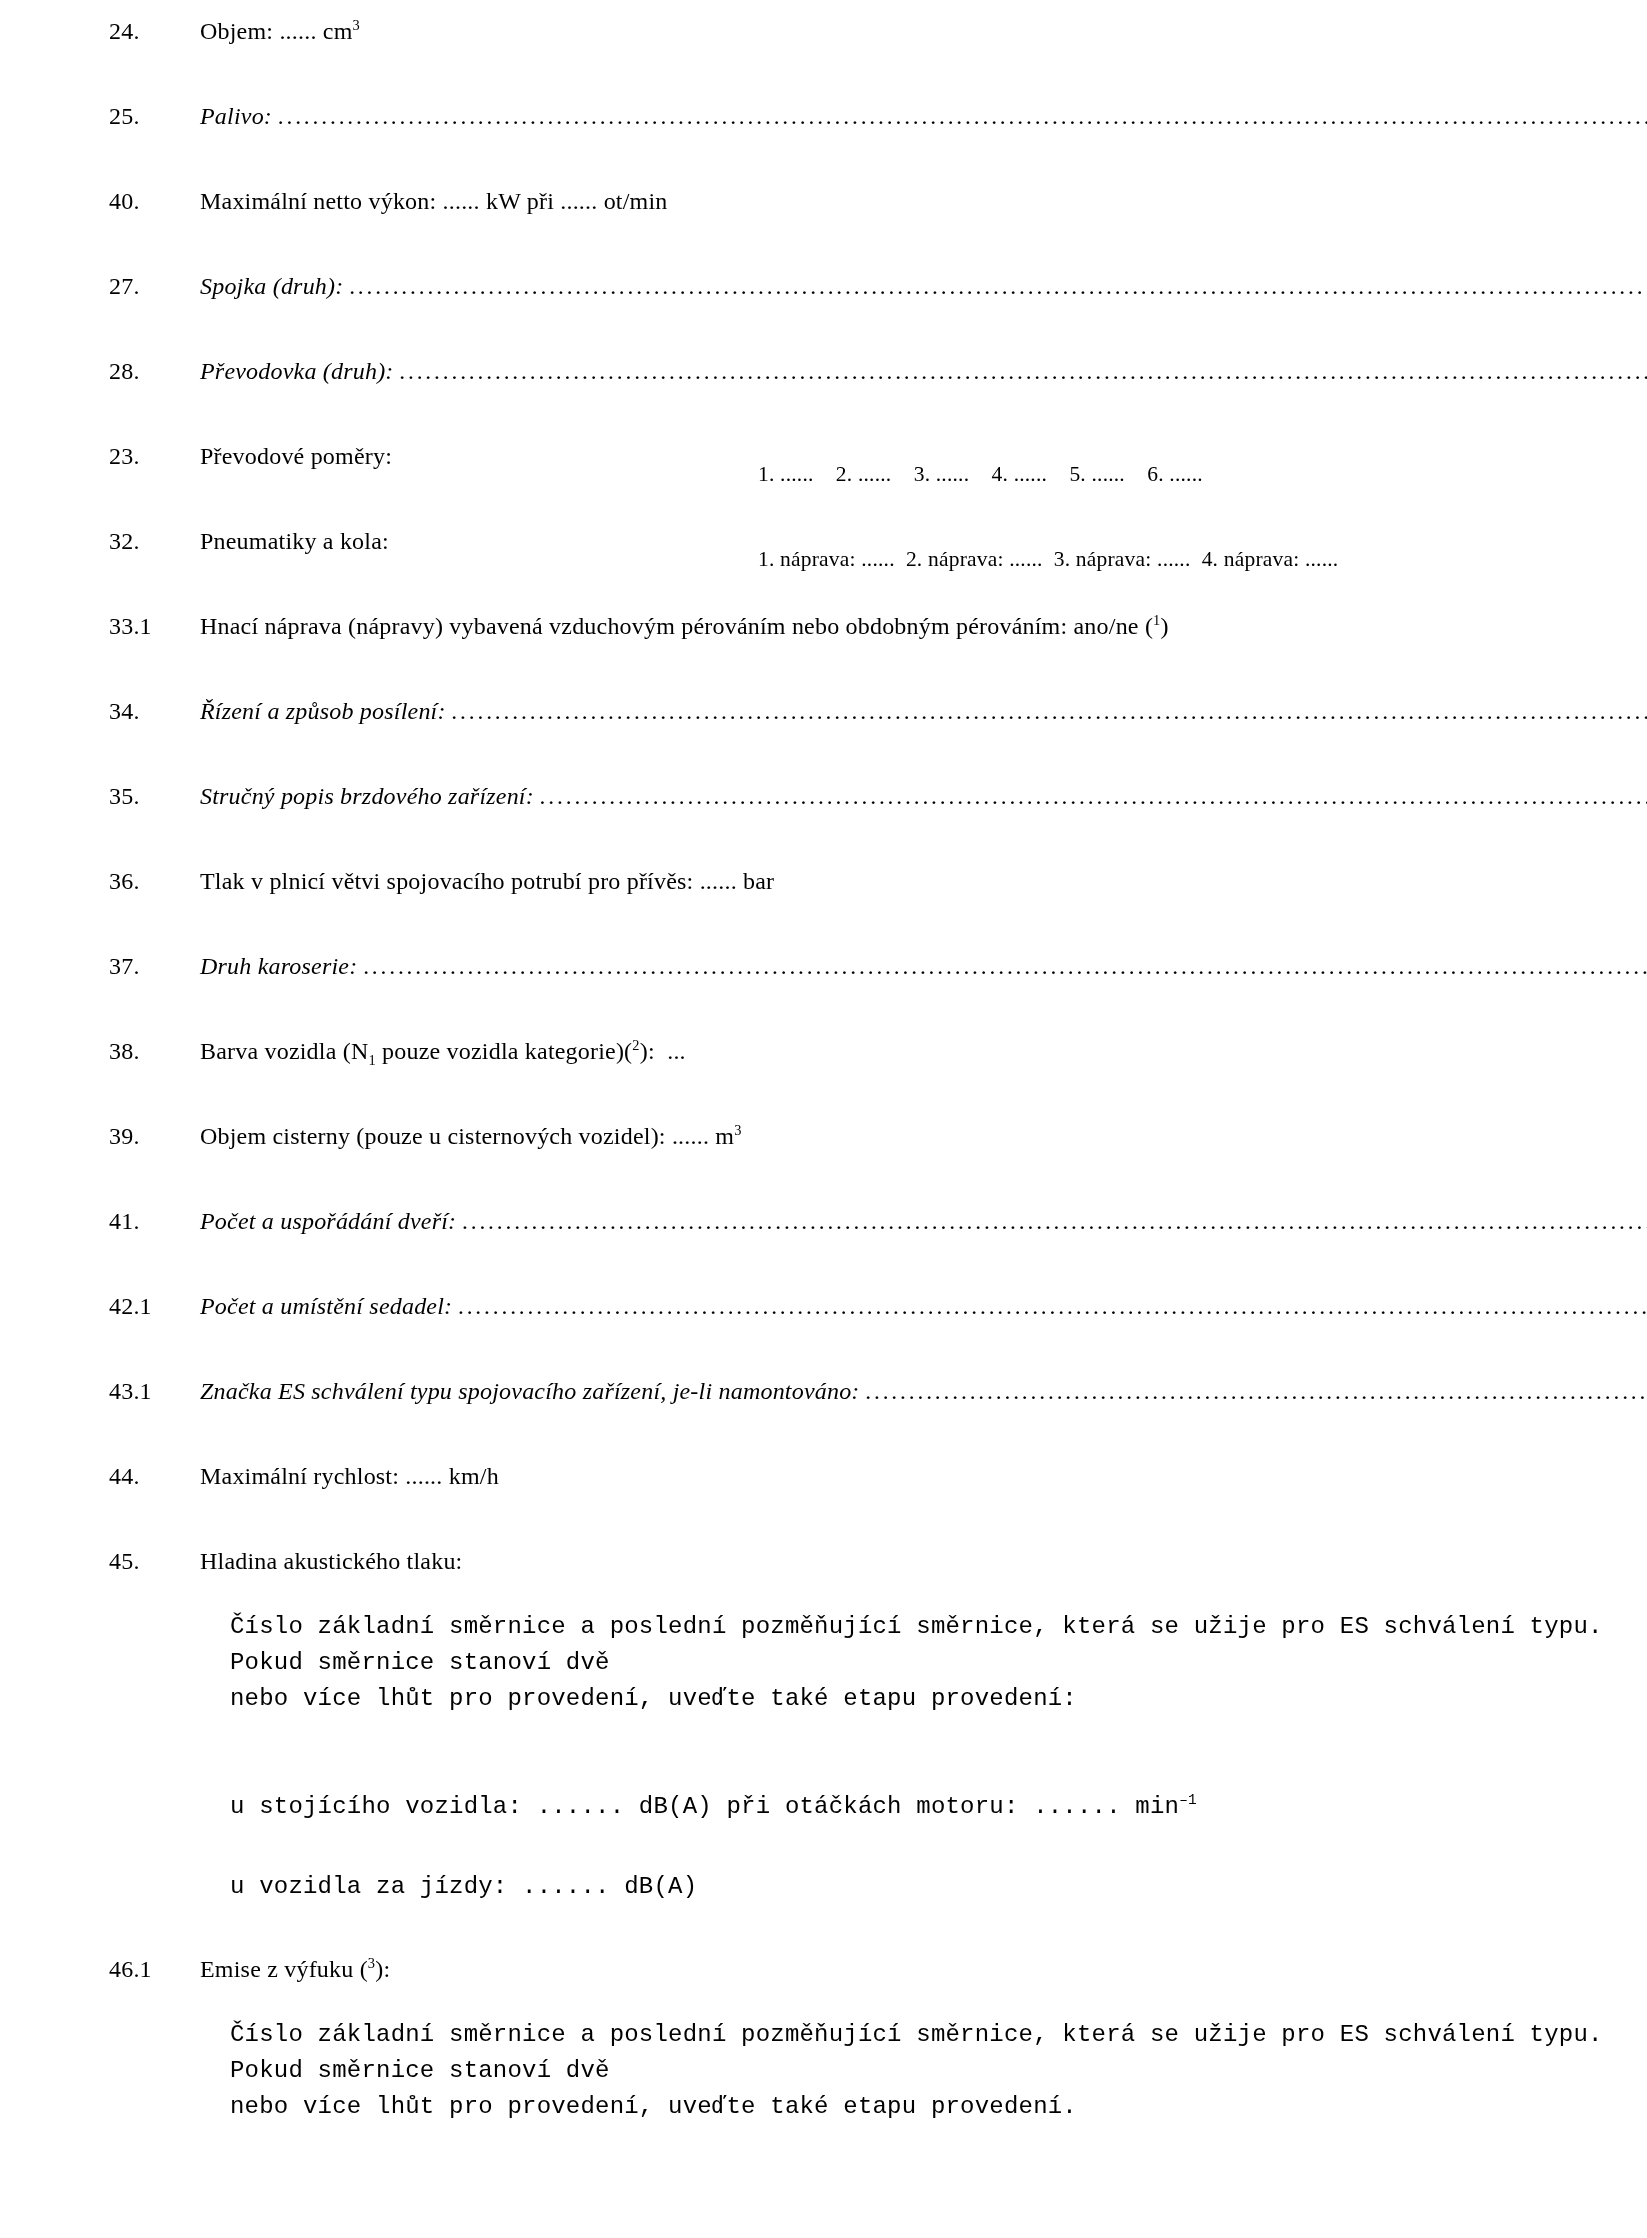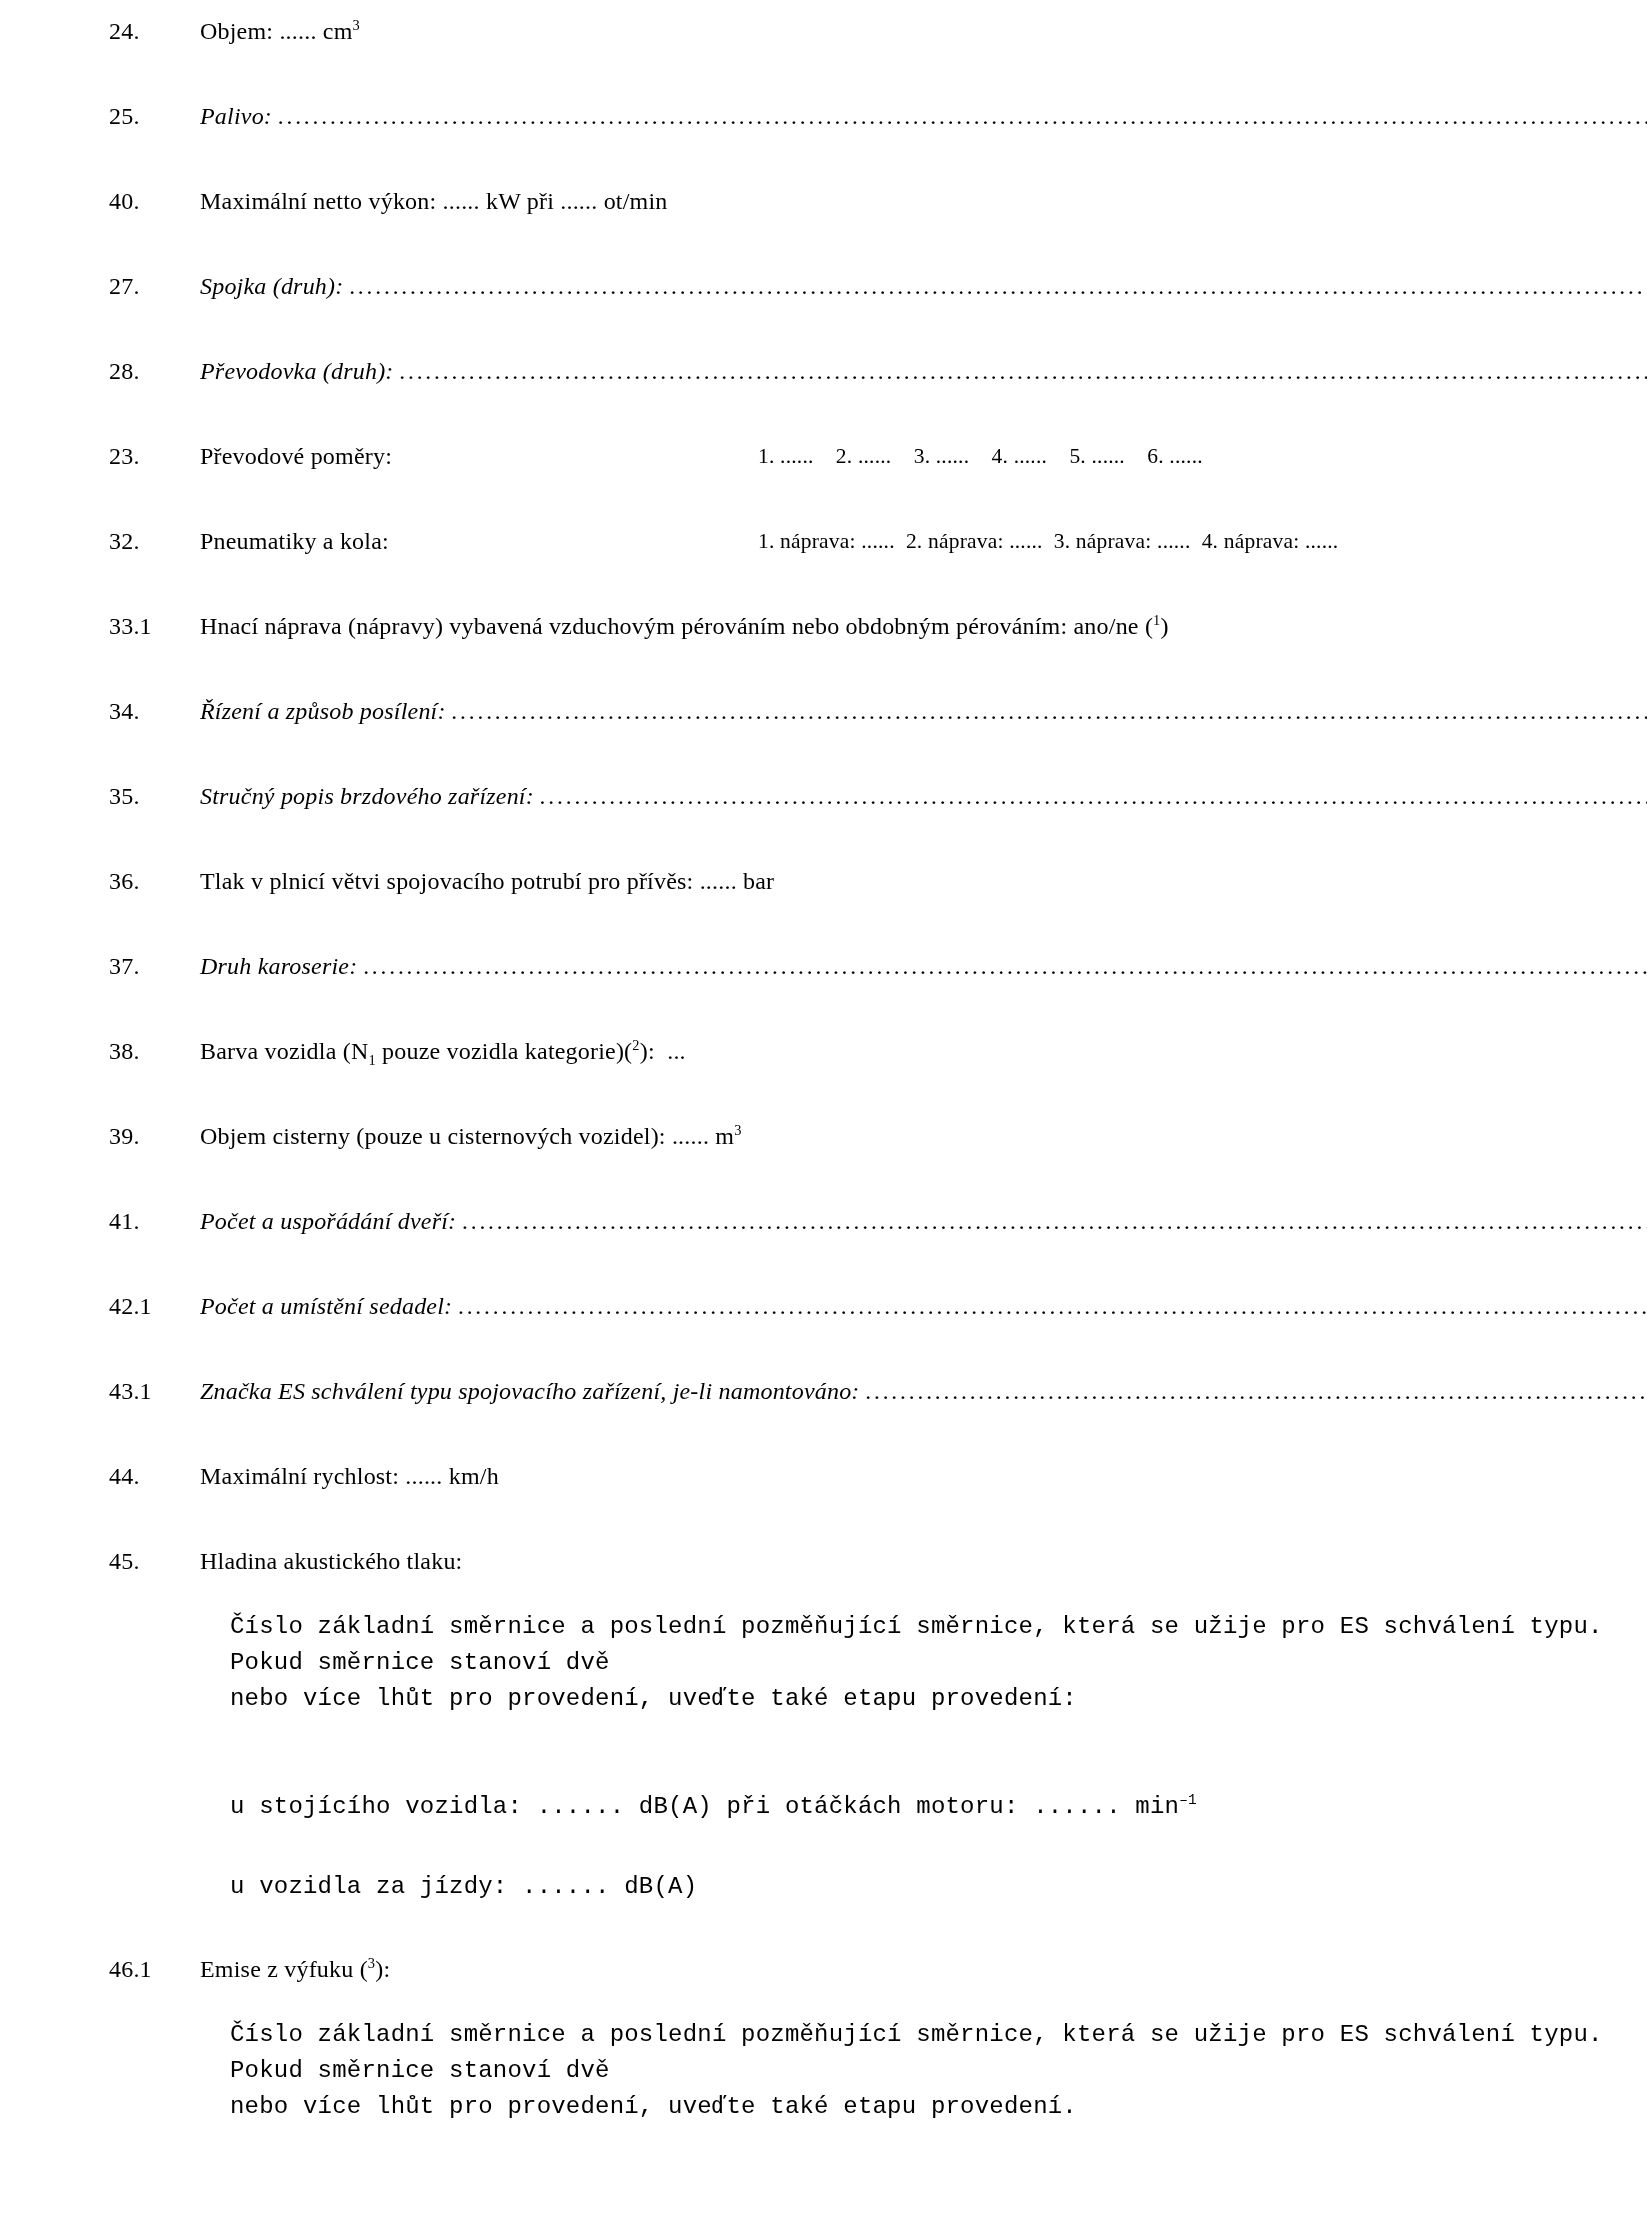--- a/index.html
+++ b/index.html
@@ -42,21 +42,21 @@
     letter-spacing: 2.7px;
   }
   .leader::before {
     content: "................................................................................................................................................................................................................................................................................................................................................";
   }
 
   
   .col2 {
     position: absolute;
     left: 558px;
-    top: 0;
+    top: 18px;
     white-space: pre;
     font-size: 21.5px;
   }
 
   sup { font-size: 60%; vertical-align: super; line-height: 0; }
   sub { font-size: 60%; vertical-align: sub;   line-height: 0; }
 
   
   [data-name="para-sound-intro"]      { margin-top: 29.6px; }
   [data-name="para-sound-standing"]   { margin-top: 72px; }

